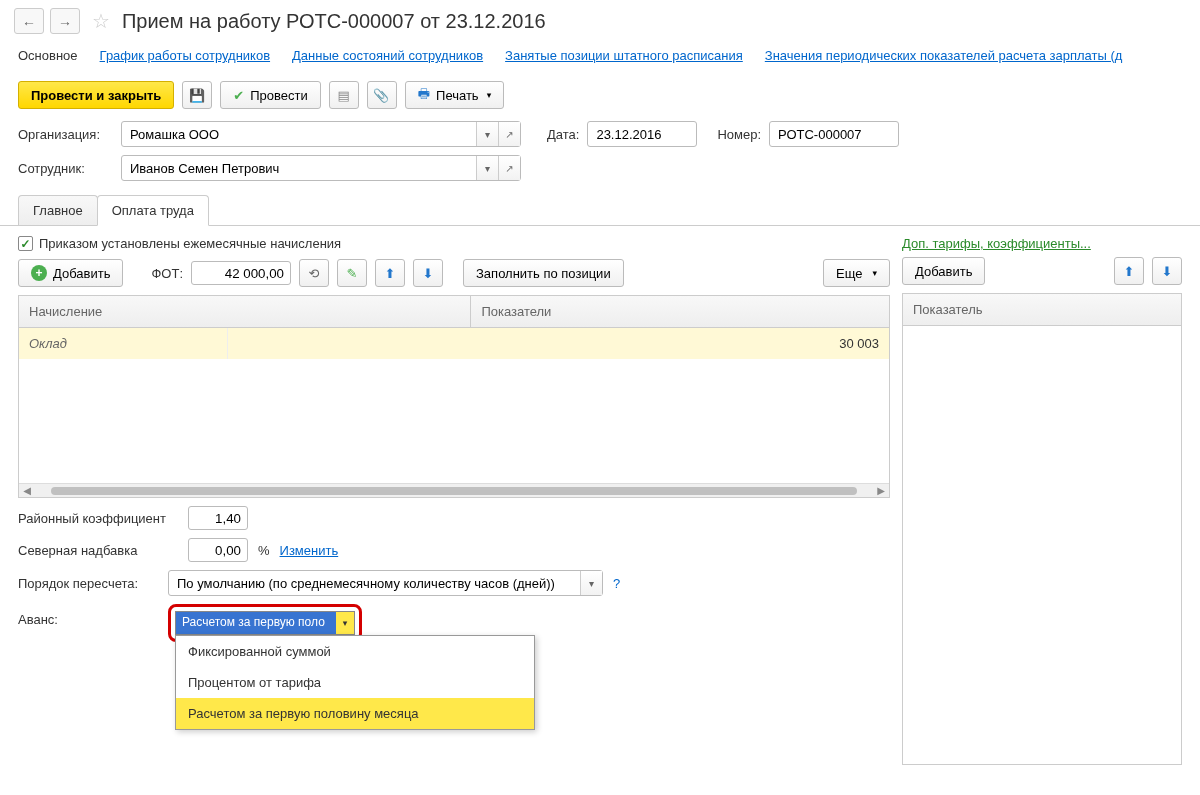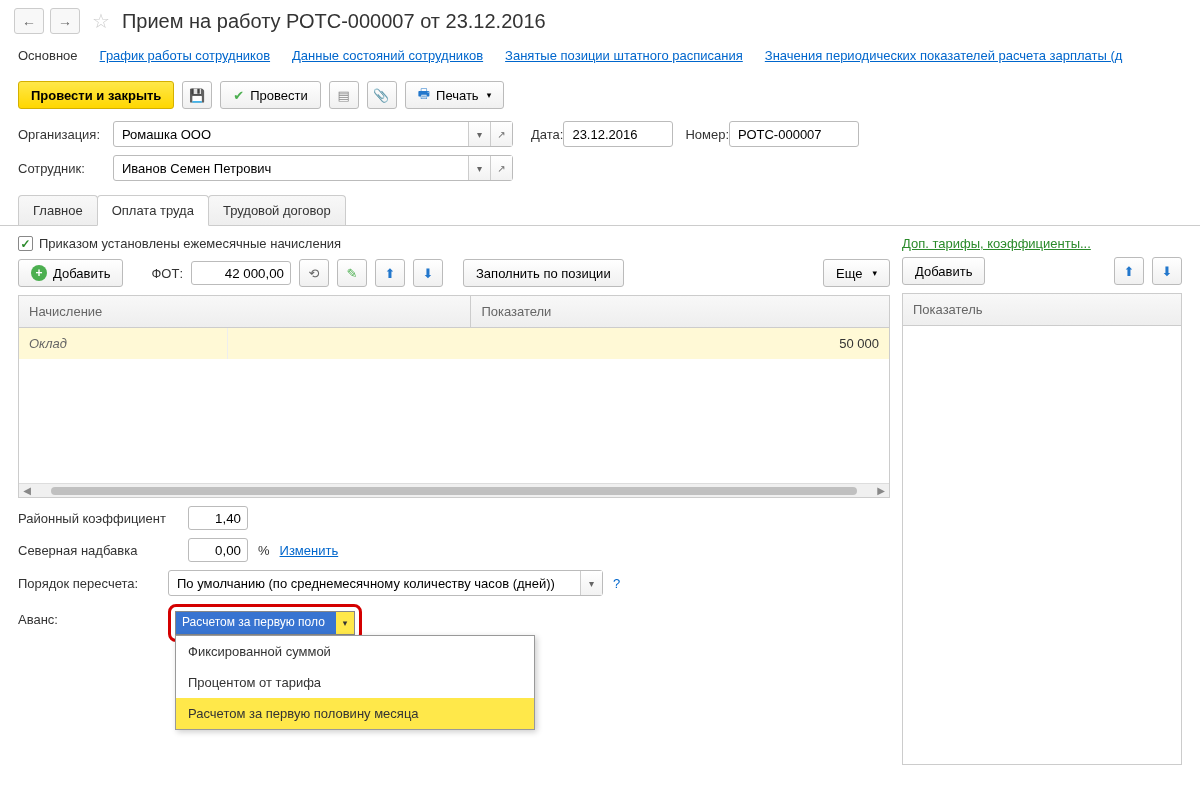--- a/index.html
+++ b/index.html
@@ -8,21 +8,21 @@
 .nav-btn { width: 30px; height: 26px; border: 1px solid #ccc; background: #f8f8f8; border-radius: 3px; display: flex; align-items: center; justify-content: center; cursor: pointer; font-size: 14px; color: #666; }
 .star-icon { font-size: 20px; color: #ccc; margin: 0 6px; cursor: pointer; }
 .page-title { font-size: 20px; font-weight: normal; color: #333; text-align: right; }
 .nav-links { display: flex; gap: 22px; padding: 6px 18px 10px; font-size: 13px; }
 .nav-link { color: #0066cc; text-decoration: underline; cursor: pointer; }
 .nav-link.active { color: #333; text-decoration: none; }
 .toolbar { display: flex; align-items: center; gap: 8px; padding: 8px 18px; }
 .btn { height: 28px; padding: 0 12px; border: 1px solid #bbb; background: linear-gradient(#fff,#f0f0f0); border-radius: 3px; display: inline-flex; align-items: center; gap: 6px; cursor: pointer; font-size: 13px; }
 .btn-yellow { background: linear-gradient(#ffe84a,#ffd700); border-color: #d4b000; font-weight: bold; }
 .btn-icon { width: 30px; justify-content: center; padding: 0; }
-.form-row { display: flex; align-items: center; gap: 0; padding: 4px 18px; font-size: 13px; }
+.form-row { display: flex; align-items: center; gap: 8px; padding: 4px 18px; font-size: 13px; }
 .form-label { min-width: 95px; color: #333; }
 .input-wrap { display: flex; border: 1px solid #bbb; border-radius: 3px; height: 26px; background: #fff; }
 .input-field { border: none; padding: 0 8px; font-size: 13px; outline: none; background: transparent; }
 .input-btn { width: 22px; border-left: 1px solid #ccc; display: flex; align-items: center; justify-content: center; cursor: pointer; font-size: 10px; color: #666; background: linear-gradient(#fff,#f2f2f2); }
 .tabs { display: flex; padding: 10px 18px 0; border-bottom: 1px solid #ccc; }
 .tab { padding: 7px 14px; border: 1px solid #ccc; border-bottom: none; background: linear-gradient(#f8f8f8,#eee); margin-right: -1px; border-radius: 4px 4px 0 0; cursor: pointer; font-size: 13px; }
 .tab.active { background: #fff; position: relative; z-index: 1; border-bottom: 1px solid #fff; margin-bottom: -1px; }
 .tab-content { padding: 10px 18px; }
 .checkbox-row { display: flex; align-items: center; gap: 6px; margin-bottom: 8px; }
 .checkbox { width: 15px; height: 15px; border: 1px solid #888; border-radius: 2px; display: flex; align-items: center; justify-content: center; color: #2a8a2a; font-size: 12px; font-weight: bold; }
@@ -132,21 +132,20 @@
   <div class="input-wrap" style="width:400px">
     <input class="input-field" style="flex: 1 1 0%;" value="Иванов Семен Петрович">
     <div class="input-btn">▾</div>
     <div class="input-btn">↗</div>
   </div>
 </div>
 
 <div class="tabs">
   <div class="tab">Главное</div>
   <div class="tab active">Оплата труда</div>
-  <div class="tab">Трудовой договор</div>
 </div>
 
 <div class="tab-content">
   <div class="main-split">
     <div class="left-col">
       <div class="checkbox-row">
         <div class="checkbox">✓</div>
         <span>Приказом установлены ежемесячные начисления</span>
       </div>
       <div class="action-bar">
@@ -175,21 +174,21 @@
           </button>
       </div>
       <div class="table">
         <div class="table-header">
           <div class="th" style="width:52%">Начисление</div>
           <div class="th" style="flex:1">Показатели</div>
         </div>
         <div class="table-body">
           <div class="tr highlight">
             <div class="td italic" style="width:24%">Оклад</div>
-            <div class="td right" style="flex:1">50 000</div>
+            <div class="td right" style="flex:1">30 003</div>
           </div>
         </div>
         <div class="scroll-track">
           <span class="scroll-arrow">◀</span>
           <div class="scroll-thumb"></div>
           <span class="scroll-arrow">▶</span>
         </div>
       </div>
 
       <div class="field-row">

